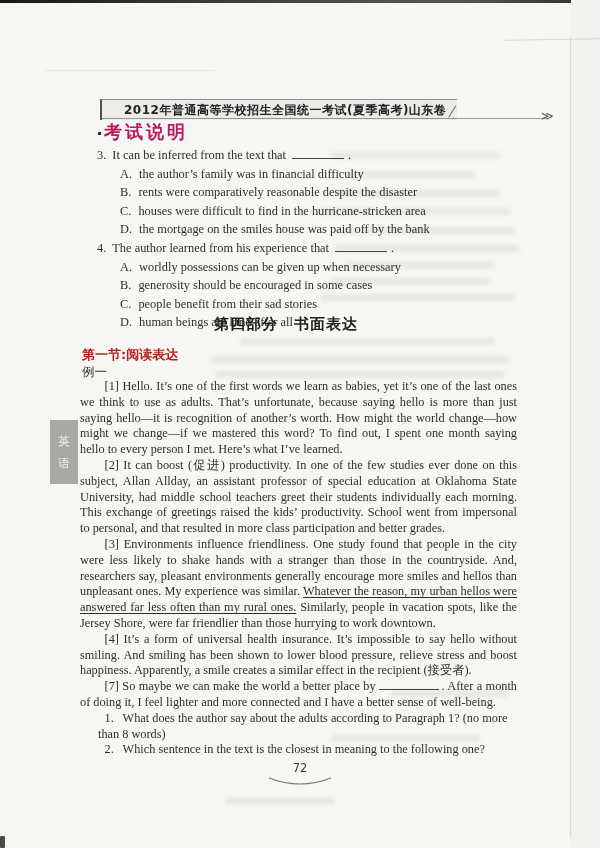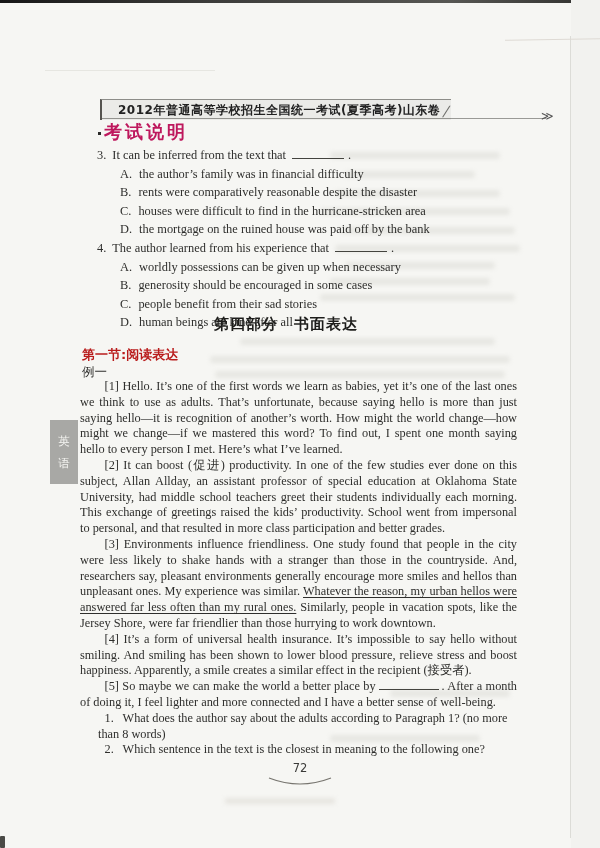--- a/index.html
+++ b/index.html
@@ -21,21 +21,21 @@
   .bleed{position:absolute;height:7px;background:#b4b4ab;opacity:.22;filter:blur(2px);border-radius:3px;}
   .smudge{position:absolute;left:225px;top:798px;width:110px;height:6px;background:#d9d6cf;opacity:.5;filter:blur(2px);}
 
   
   .hdr-rule{position:absolute;left:100px;top:118px;width:446px;height:1px;background:#9a9a96;}
   .hdr-arrow{position:absolute;left:541px;top:109px;font-size:12px;color:#555;
     font-family:"DejaVu Sans",sans-serif;}
   .hdr-box{position:absolute;left:100px;top:99px;height:19px;
     background:rgba(0,0,0,0.045);
     border-top:1px solid #8d8d89;border-left:2px solid #55534f;
-    padding:1px 2px 0 16px;display:flex;align-items:center;}
+    padding:1px 2px 0 22px;display:flex;align-items:center;}
   .hdr-title{font-family:"DejaVu Sans",sans-serif;font-weight:bold;font-size:12px;color:#222;letter-spacing:.5px;white-space:nowrap;}
   .hdr-slash{font-family:"DejaVu Sans",sans-serif;font-size:14px;color:#6b6b67;transform:skewX(-18deg);margin-left:4px;}
   .sect-label{position:absolute;left:104px;top:120px;font-family:"DejaVu Sans",sans-serif;
     font-weight:bold;font-size:18px;color:#be185d;letter-spacing:3px;text-align:right;}
   .sect-bullet{position:absolute;left:98px;top:132px;width:3px;height:3px;background:#2a2a28;}
 
   
   .exam{position:absolute;left:97px;top:146px;width:424px;font-size:12.4px;line-height:18.6px;}
   .q-line .num{margin-right:6px;}
   .opt{padding-left:23px;}
@@ -103,38 +103,38 @@
     <span class="hdr-slash">/</span>
   </div>
   <div class="sect-bullet"></div>
   <div class="sect-label">考试说明</div>
 
   <div class="exam">
     <div class="q-line"><span class="num">3.</span><span>It can be inferred from the text that</span><span class="blank"></span><span>.</span></div>
     <div class="opt"><span class="lab">A.</span><span>the author’s family was in financial difficulty</span></div>
     <div class="opt"><span class="lab">B.</span><span>rents were comparatively reasonable despite the disaster</span></div>
     <div class="opt"><span class="lab">C.</span><span>houses were difficult to find in the hurricane-stricken area</span></div>
-    <div class="opt"><span class="lab">D.</span><span>the mortgage on the ruined house was paid off by the bank</span></div>
+    <div class="opt"><span class="lab">D.</span><span>the mortgage on the smiles house was paid off by the bank</span></div>
     <div class="q-line"><span class="num">4.</span><span>The author learned from his experience that</span><span class="blank"></span><span>.</span></div>
     <div class="opt"><span class="lab">A.</span><span>worldly possessions can be given up when necessary</span></div>
     <div class="opt"><span class="lab">B.</span><span>generosity should be encouraged in some cases</span></div>
     <div class="opt"><span class="lab">C.</span><span>people benefit from their sad stories</span></div>
     <div class="opt"><span class="lab">D.</span><span>human beings are kind after all</span></div>
   </div>
 
   <div class="part-heading">第四部分　书面表达</div>
   <div class="sub-heading">第一节:阅读表达</div>
   <div class="example-label">例一</div>
 
   <div class="passage">
     <p>[1] Hello. It’s one of the first words we learn as babies, yet it’s one of the last ones we think to use as adults. That’s unfortunate, because saying hello is more than just saying hello—it is recognition of another’s worth. How might the world change—how might we change—if we mastered this word? To find out, I spent one month saying hello to every person I met. Here’s what I’ve learned.</p>
     <p>[2] It can boost (促进) productivity. In one of the few studies ever done on this subject, Allan Allday, an assistant professor of special education at Oklahoma State University, had middle school teachers greet their students individually each morning. This exchange of greetings raised the kids’ productivity. School went from impersonal to personal, and that resulted in more class participation and better grades.</p>
     <p><span>[3] Environments influence friendliness. One study found that people in the city were less likely to shake hands with a stranger than those in the countryside. And, researchers say, pleasant environments generally encourage more smiles and hellos than unpleasant ones. My experience was similar. </span><span class="ul-sent">Whatever the reason, my urban hellos were answered far less often than my rural ones.</span><span> Similarly, people in vacation spots, like the Jersey Shore, were far friendlier than those hurrying to work downtown.</span></p>
     <p>[4] It’s a form of universal health insurance. It’s impossible to say hello without smiling. And smiling has been shown to lower blood pressure, relieve stress and boost happiness. Apparently, a smile creates a similar effect in the recipient (接受者).</p>
-    <p><span>[5] So maybe we can make the world a better place by</span><span class="blank wide"></span><span>. After a month of doing it, I feel lighter and more connected and I have a better sense of well-being.</span></p>
+    <p><span>[7] So maybe we can make the world a better place by</span><span class="blank wide"></span><span>. After a month of doing it, I feel lighter and more connected and I have a better sense of well-being.</span></p>
     <p class="rq"><span class="num">1.</span><span>What does the author say about the adults according to Paragraph 1? (no more than 8 words)</span></p>
     <p class="rq"><span class="num">2.</span><span>Which sentence in the text is the closest in meaning to the following one?</span></p>
   </div>
 
   <div class="side-tab">
     <span>英</span>
     <span>语</span>
   </div>
 
   <div class="pagenum">72</div>

